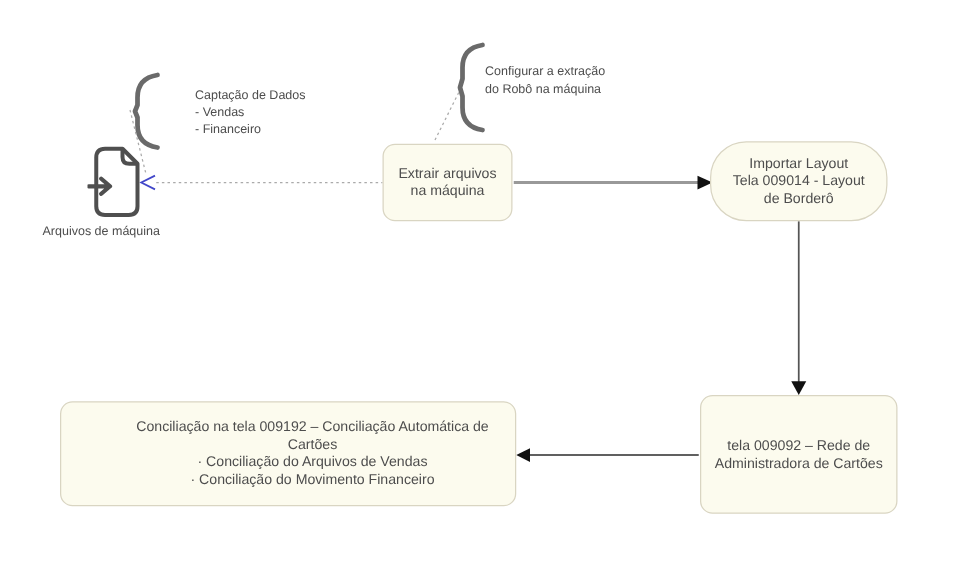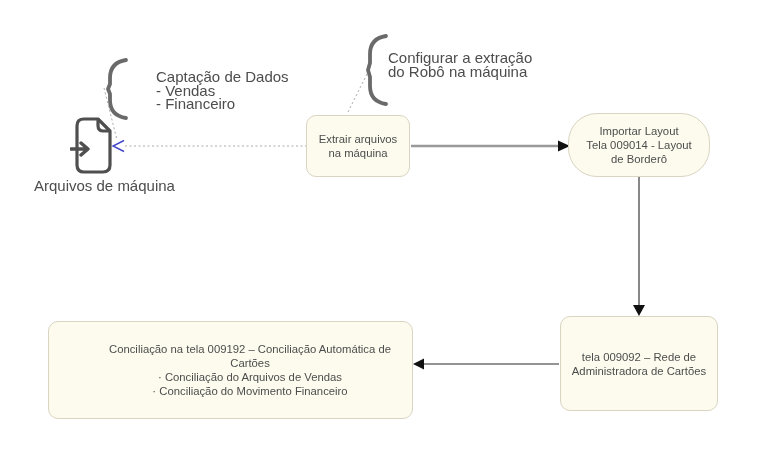--- a/index.html
+++ b/index.html
@@ -7,21 +7,21 @@
     position:relative; width:777px; height:470px; background:#ffffff;
     font-family:"Liberation Sans", sans-serif; color:#4d4d4d; overflow:hidden;
   }
   .layer { position:absolute; left:0; top:0; width:777px; height:470px; }
   .node {
     position:absolute; box-sizing:border-box;
     background:#fcfbee; border:1px solid #d9d5c2; border-radius:10px;
     display:flex; flex-direction:column; align-items:center; justify-content:center;
     text-align:center; font-size:11.3px; line-height:14px; color:#4d4d4d; padding:4px 8px;
   }
-  .annotation { position:absolute; font-size:15px; line-height:13.5px; color:#4d4d4d; white-space:nowrap; }
+  .annotation { position:absolute; font-size:10px; line-height:13.5px; color:#4d4d4d; white-space:nowrap; }
   .ln { display:block; }
   .icon-wrap { position:absolute; left:70px; top:116px; width:46px; height:60px; }
 </style>
 </head>
 <body>
 
 <div class="canvas">
 
   <svg class="layer" viewBox="0 0 777 470">
 
@@ -85,19 +85,19 @@
     <span class="ln">Importar Layout</span>
     <span class="ln">Tela 009014 - Layout</span>
     <span class="ln">de Borderô</span>
   </div>
 
   <div class="node" style="left:560px; top:316px; width:158px; height:95px;">
     <span class="ln">tela 009092 – Rede de</span>
     <span class="ln">Administradora de Cartões</span>
   </div>
 
-  <div class="node" style="left:48px; top:321px; width:365px; height:98px;padding-left:47px;">
+  <div class="node" style="left:48px; top:321px; width:365px; height:84px;padding-left:47px;">
     <span class="ln">Conciliação na tela 009192 – Conciliação Automática de Cartões</span>
     <span class="ln">· Conciliação do Arquivos de Vendas</span>
     <span class="ln">· Conciliação do Movimento Financeiro</span>
   </div>
 
 </div>
 
 </body></html>

